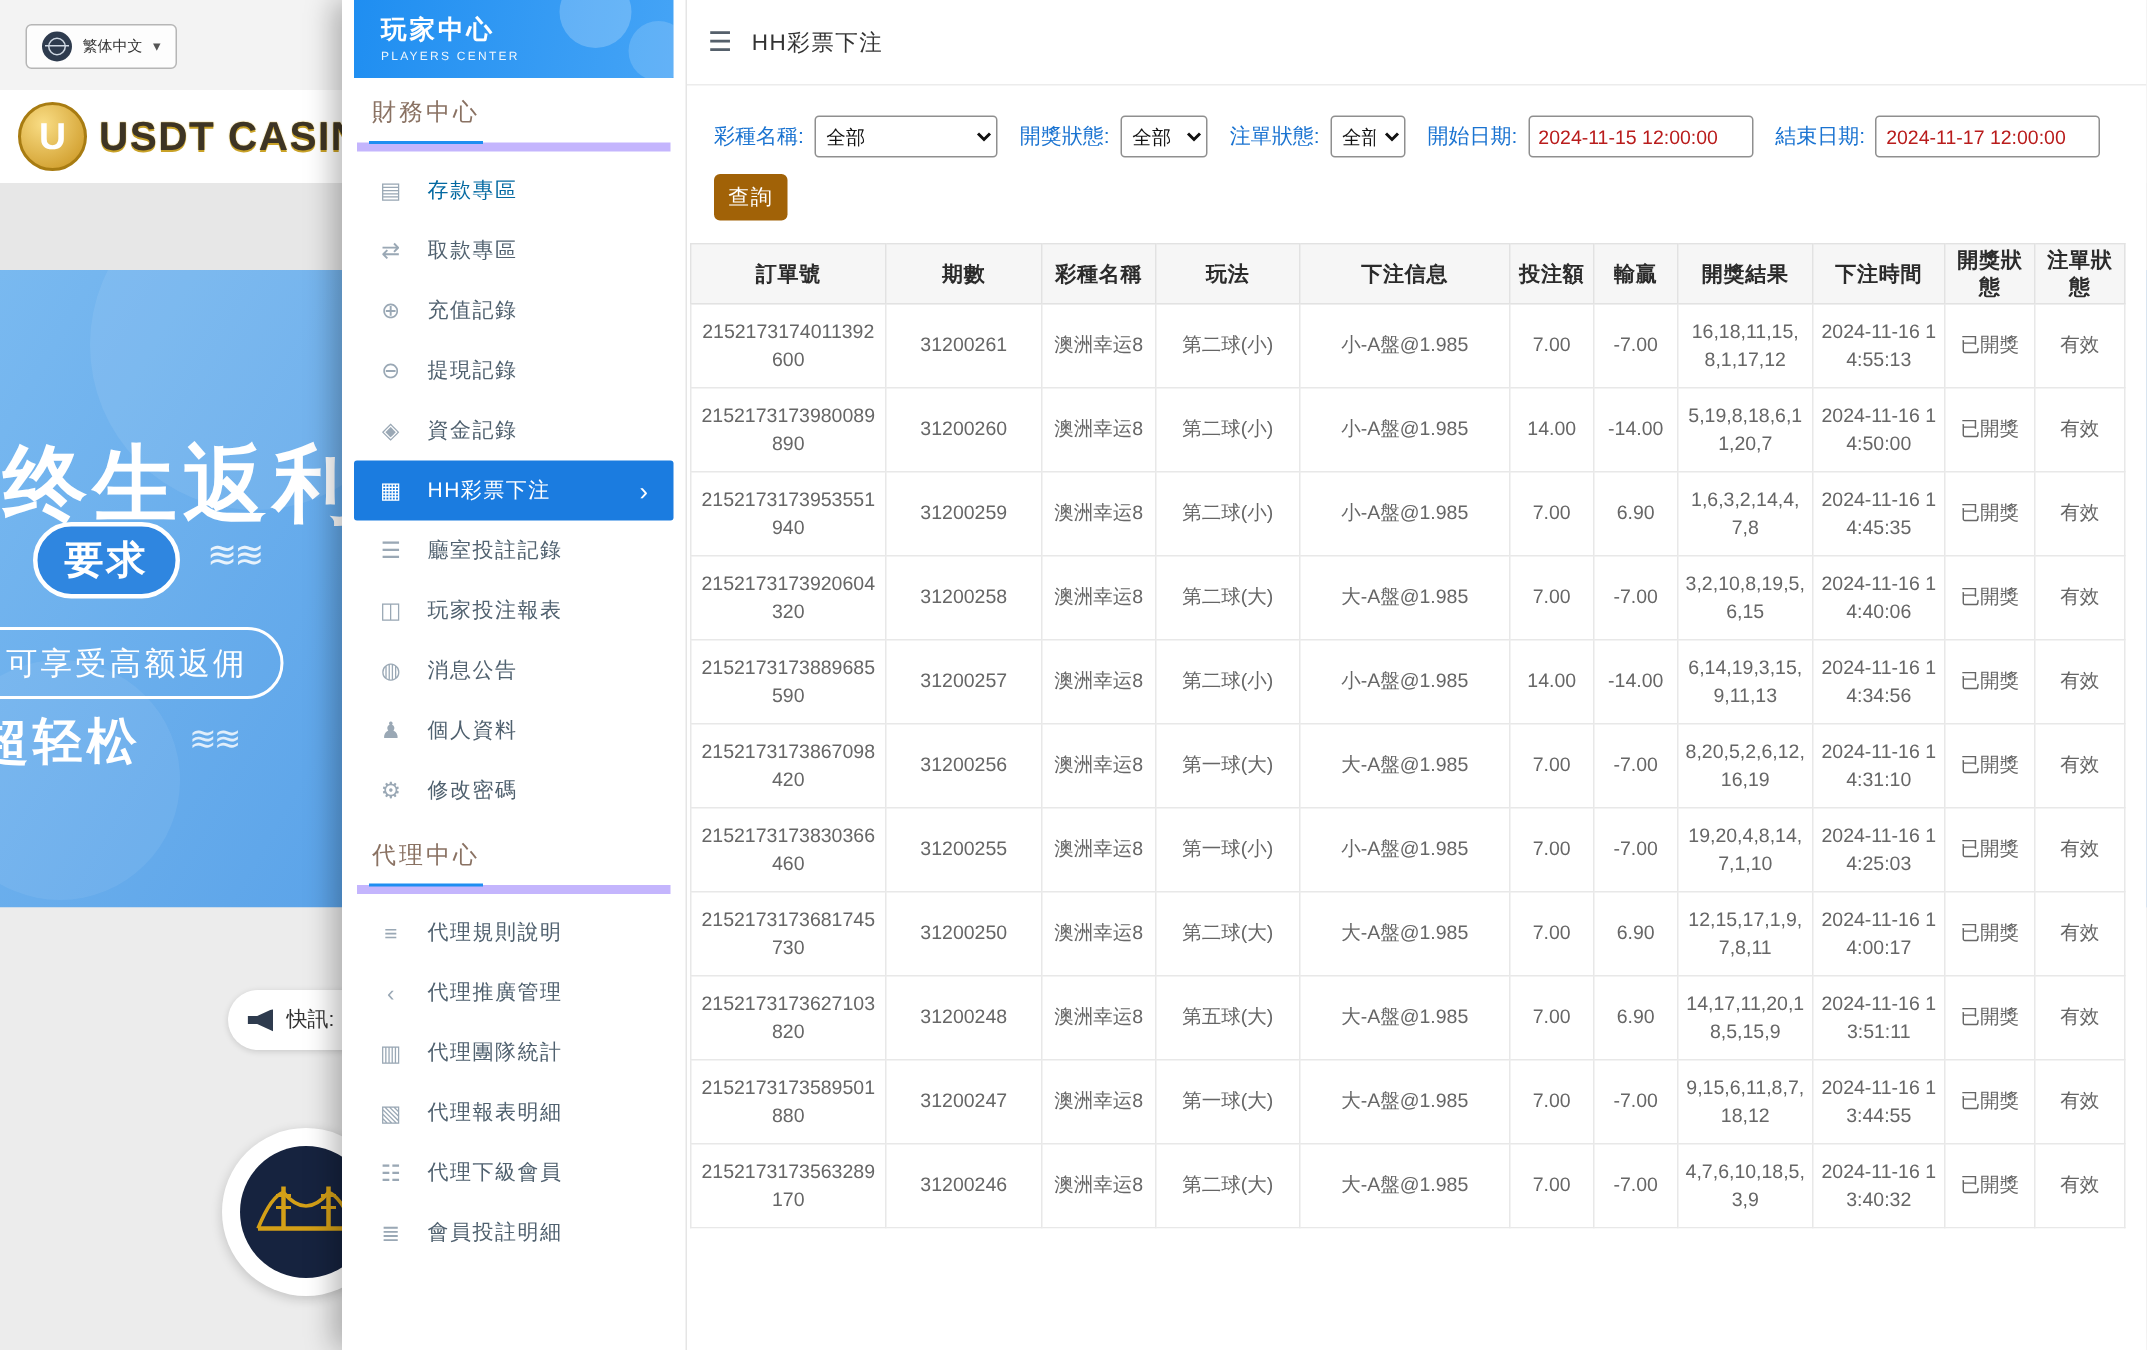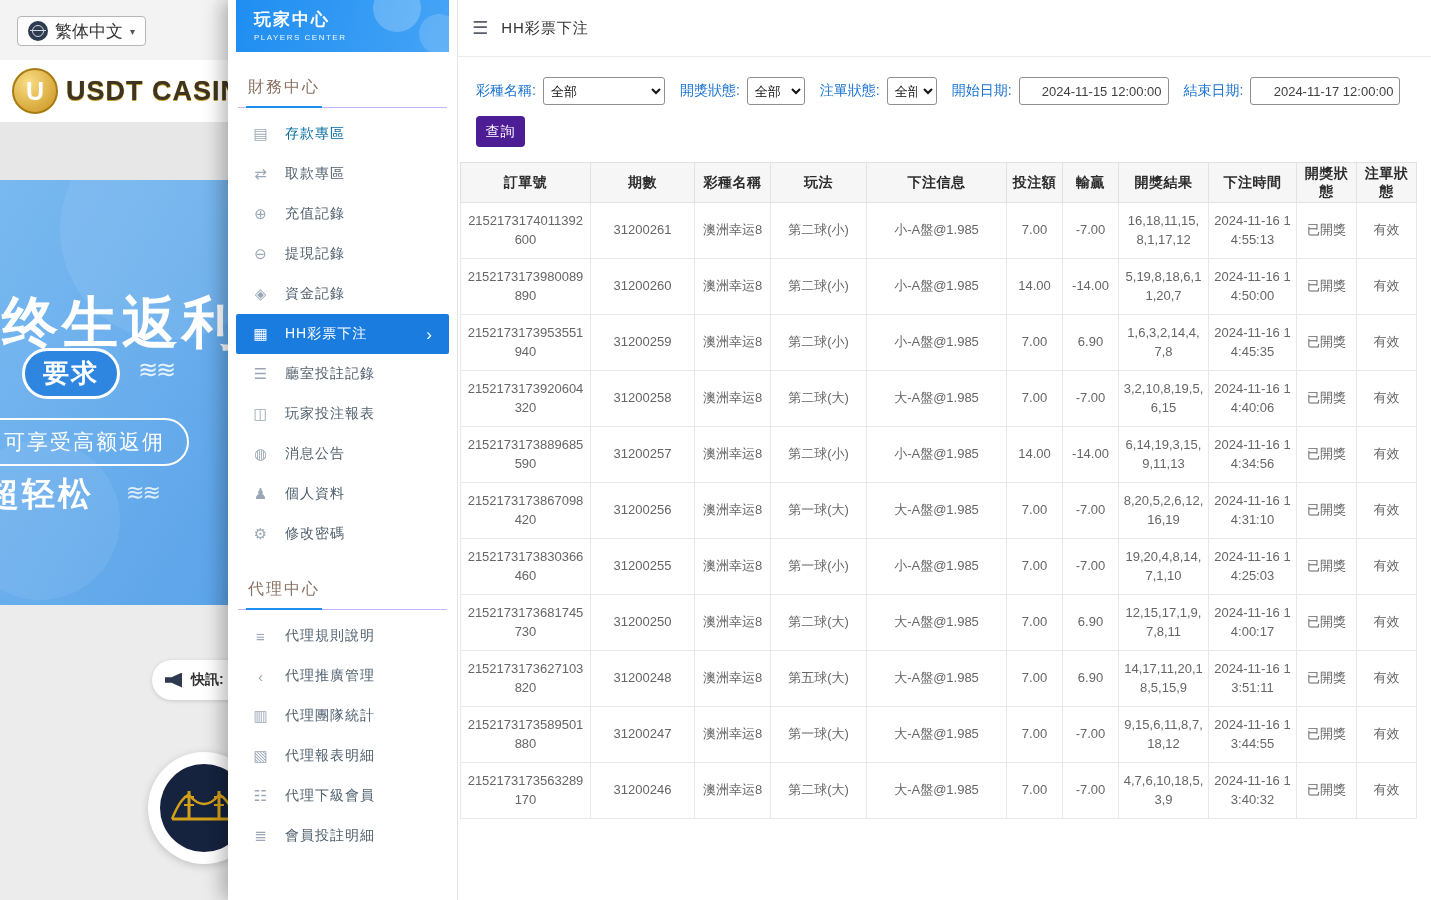--- a/index.html
+++ b/index.html
@@ -7,21 +7,21 @@
        font-family:"Liberation Sans","DejaVu Sans",sans-serif;position:relative;}
 
   
   .bg{position:absolute;inset:0;}
   .bg-topbar{position:absolute;left:0;top:0;width:100%;height:60px;background:#f3f3f3;}
   .lang{position:absolute;left:17px;top:16px;height:28px;display:flex;align-items:center;gap:7px;
         padding:0 10px;background:#fdfdfd;border:1px solid #b6b6b6;border-radius:4px;cursor:pointer;}
   .globe{width:20px;height:20px;border-radius:50%;background:#2e3b4e;position:relative;flex:0 0 auto;}
   .globe:before{content:"";position:absolute;left:4px;top:4px;right:4px;bottom:4px;border:1px solid #cfd8e3;border-radius:50%;}
   .globe:after{content:"";position:absolute;left:2px;right:2px;top:9px;height:1px;background:#cfd8e3;}
-  .lang-label{font-size:17px;color:#333;}
+  .lang-label{font-size:10px;color:#333;}
   .lang-caret{font-size:10px;color:#555;}
   .bg-logobar{position:absolute;left:0;top:60px;width:100%;height:62px;background:#ffffff;
               display:flex;align-items:center;gap:8px;padding-left:12px;box-sizing:border-box;}
   .logo-coin{width:46px;height:46px;border-radius:50%;flex:0 0 auto;
              background:radial-gradient(circle at 35% 30%,#f9dd85,#c9921c);
              border:2px solid #a87c12;display:flex;align-items:center;justify-content:center;
              color:#fff;font-weight:bold;font-size:25px;box-sizing:border-box;}
   .logo-text{font-size:27px;font-weight:800;color:#3d3424;letter-spacing:1px;
              text-shadow:0 1px 0 #c9a227,0 0 1px #c9a227;white-space:nowrap;}
   .bg-band{position:absolute;left:0;top:122px;width:100%;height:58px;background:#e7e7e7;}
@@ -36,36 +36,36 @@
   .banner-outline{position:absolute;left:-38px;top:238px;border:2px solid #ffffff;border-radius:24px;
                   padding:8px 22px 8px 40px;font-size:21px;letter-spacing:2px;white-space:nowrap;}
   .banner-subline{position:absolute;left:-14px;top:292px;font-size:33px;font-weight:800;letter-spacing:3px;white-space:nowrap;}
   .banner-wave2{position:absolute;left:126px;top:300px;font-size:22px;color:rgba(255,255,255,.8);letter-spacing:-2px;}
   .bg-lower{position:absolute;left:0;top:605px;width:100%;bottom:0;background:#ececec;}
   .ticker{position:absolute;left:152px;top:660px;width:130px;height:40px;background:#fff;border-radius:20px;
           display:flex;align-items:center;gap:9px;padding-left:13px;box-sizing:border-box;
           box-shadow:0 1px 4px rgba(0,0,0,.15);}
   .speaker{width:17px;height:15px;background:#2e3b4e;flex:0 0 auto;
            clip-path:polygon(0 32%,38% 32%,100% 0,100% 100%,38% 68%,0 68%);}
-  .ticker-label{font-size:14px;font-weight:bold;color:#333;white-space:nowrap;}
+  .ticker-label{font-size:14px;font-weight:normal;color:#333;white-space:nowrap;}
   .badge-circle{position:absolute;left:148px;top:752px;width:112px;height:112px;border-radius:50%;background:#fff;
                 box-shadow:0 2px 8px rgba(0,0,0,.18);display:flex;align-items:center;justify-content:center;}
   .badge-inner{width:88px;height:88px;border-radius:50%;background:#16233f;display:flex;align-items:center;justify-content:center;}
 
   
   .modal{position:absolute;left:228px;top:0;width:1203px;height:900px;background:#fff;display:flex;
          box-shadow:-6px 0 18px rgba(0,0,0,.28);}
   .sidebar{width:230px;flex:0 0 auto;border-right:1px solid #e5e5e5;padding:0 8px;box-sizing:border-box;overflow:hidden;background:#fff;}
   .side-header{height:52px;background:linear-gradient(100deg,#1f8ef1,#45a4f6);color:#fff;position:relative;
                padding:8px 18px;box-sizing:border-box;overflow:hidden;}
   .side-header .hc1{position:absolute;right:28px;top:-16px;width:48px;height:48px;border-radius:50%;background:rgba(255,255,255,.22);}
   .side-header .hc2{position:absolute;right:-10px;top:14px;width:40px;height:40px;border-radius:50%;background:rgba(255,255,255,.16);}
   .side-title{font-size:17px;font-weight:bold;letter-spacing:2px;}
   .side-sub{font-size:8px;letter-spacing:1.5px;opacity:.92;margin-top:2px;}
-  .sec-title{margin:25px 2px 6px;border-bottom:1px solid #c4b5fd;padding:0 8px;}
+  .sec-title{margin:13px 2px 6px;border-bottom:6px solid #c4b5fd;padding:0 8px;}
   .sec-title-text{display:inline-block;font-size:16px;color:#8a7263;letter-spacing:2px;
                   padding:0 2px 8px;border-bottom:2px solid #1f8ef1;margin-bottom:-1px;}
   .menu-item{display:flex;align-items:center;gap:15px;height:40px;padding:0 16px;font-size:14px;
              color:#50616f;cursor:pointer;border-radius:2px;letter-spacing:1px;}
   .mi-icon{width:18px;text-align:center;color:#9aa8b5;font-size:15px;flex:0 0 auto;}
   .menu-item.orange .mi-label{color:#0369a1;}
   .menu-item.active{background:#1b7ce0;color:#fff;}
   .menu-item.active .mi-icon{color:#fff;}
   .mi-chevron{margin-left:auto;font-size:17px;line-height:1;}
 
@@ -74,23 +74,23 @@
   .hamburger{font-size:18px;color:#55606b;cursor:pointer;}
   .page-title{font-size:15px;color:#333;letter-spacing:1px;}
   .filters{display:flex;align-items:center;gap:7px;padding:20px 10px 0 18px;font-size:14px;white-space:nowrap;}
   .f-label{color:#1a73d1;}
   .f-label.gap{margin-left:8px;}
   select{height:28px;border:1px solid #8f8f8f;border-radius:3px;background:#fff;font-size:13px;padding:0 3px;color:#111;}
   .sel-lottery{width:122px;}
   .sel-draw{width:58px;}
   .sel-order{width:50px;}
   input.date{height:26px;width:136px;border:1px solid #8f8f8f;border-radius:3px;font-size:13px;
-             padding:0 6px;color:#404040;font-family:inherit;text-align:right;}
+             padding:0 6px;color:#b91c1c;font-family:inherit;}
   .search-row{padding:11px 0 0 18px;}
-  .btn-search{background:#4c1d95;color:#fff;border:none;border-radius:4px;height:31px;min-width:49px;
+  .btn-search{background:#a16207;color:#fff;border:none;border-radius:4px;height:31px;min-width:49px;
               font-size:14px;cursor:pointer;letter-spacing:1px;}
   .table-wrap{margin:15px 8px 0 2px;overflow:hidden;}
   table{border-collapse:collapse;table-layout:fixed;width:956px;font-size:13px;color:#666;}
   th{background:#f6f6f6;color:#2b2b2b;font-weight:bold;font-size:14px;height:39px;
      border:1px solid #e2e2e2;padding:0 1px;letter-spacing:.5px;}
   td{border:1px solid #e8e8e8;text-align:center;height:56px;padding:2px 4px;word-break:break-all;line-height:1.45;box-sizing:border-box;}
 </style>
 </head>
 <body>
 

